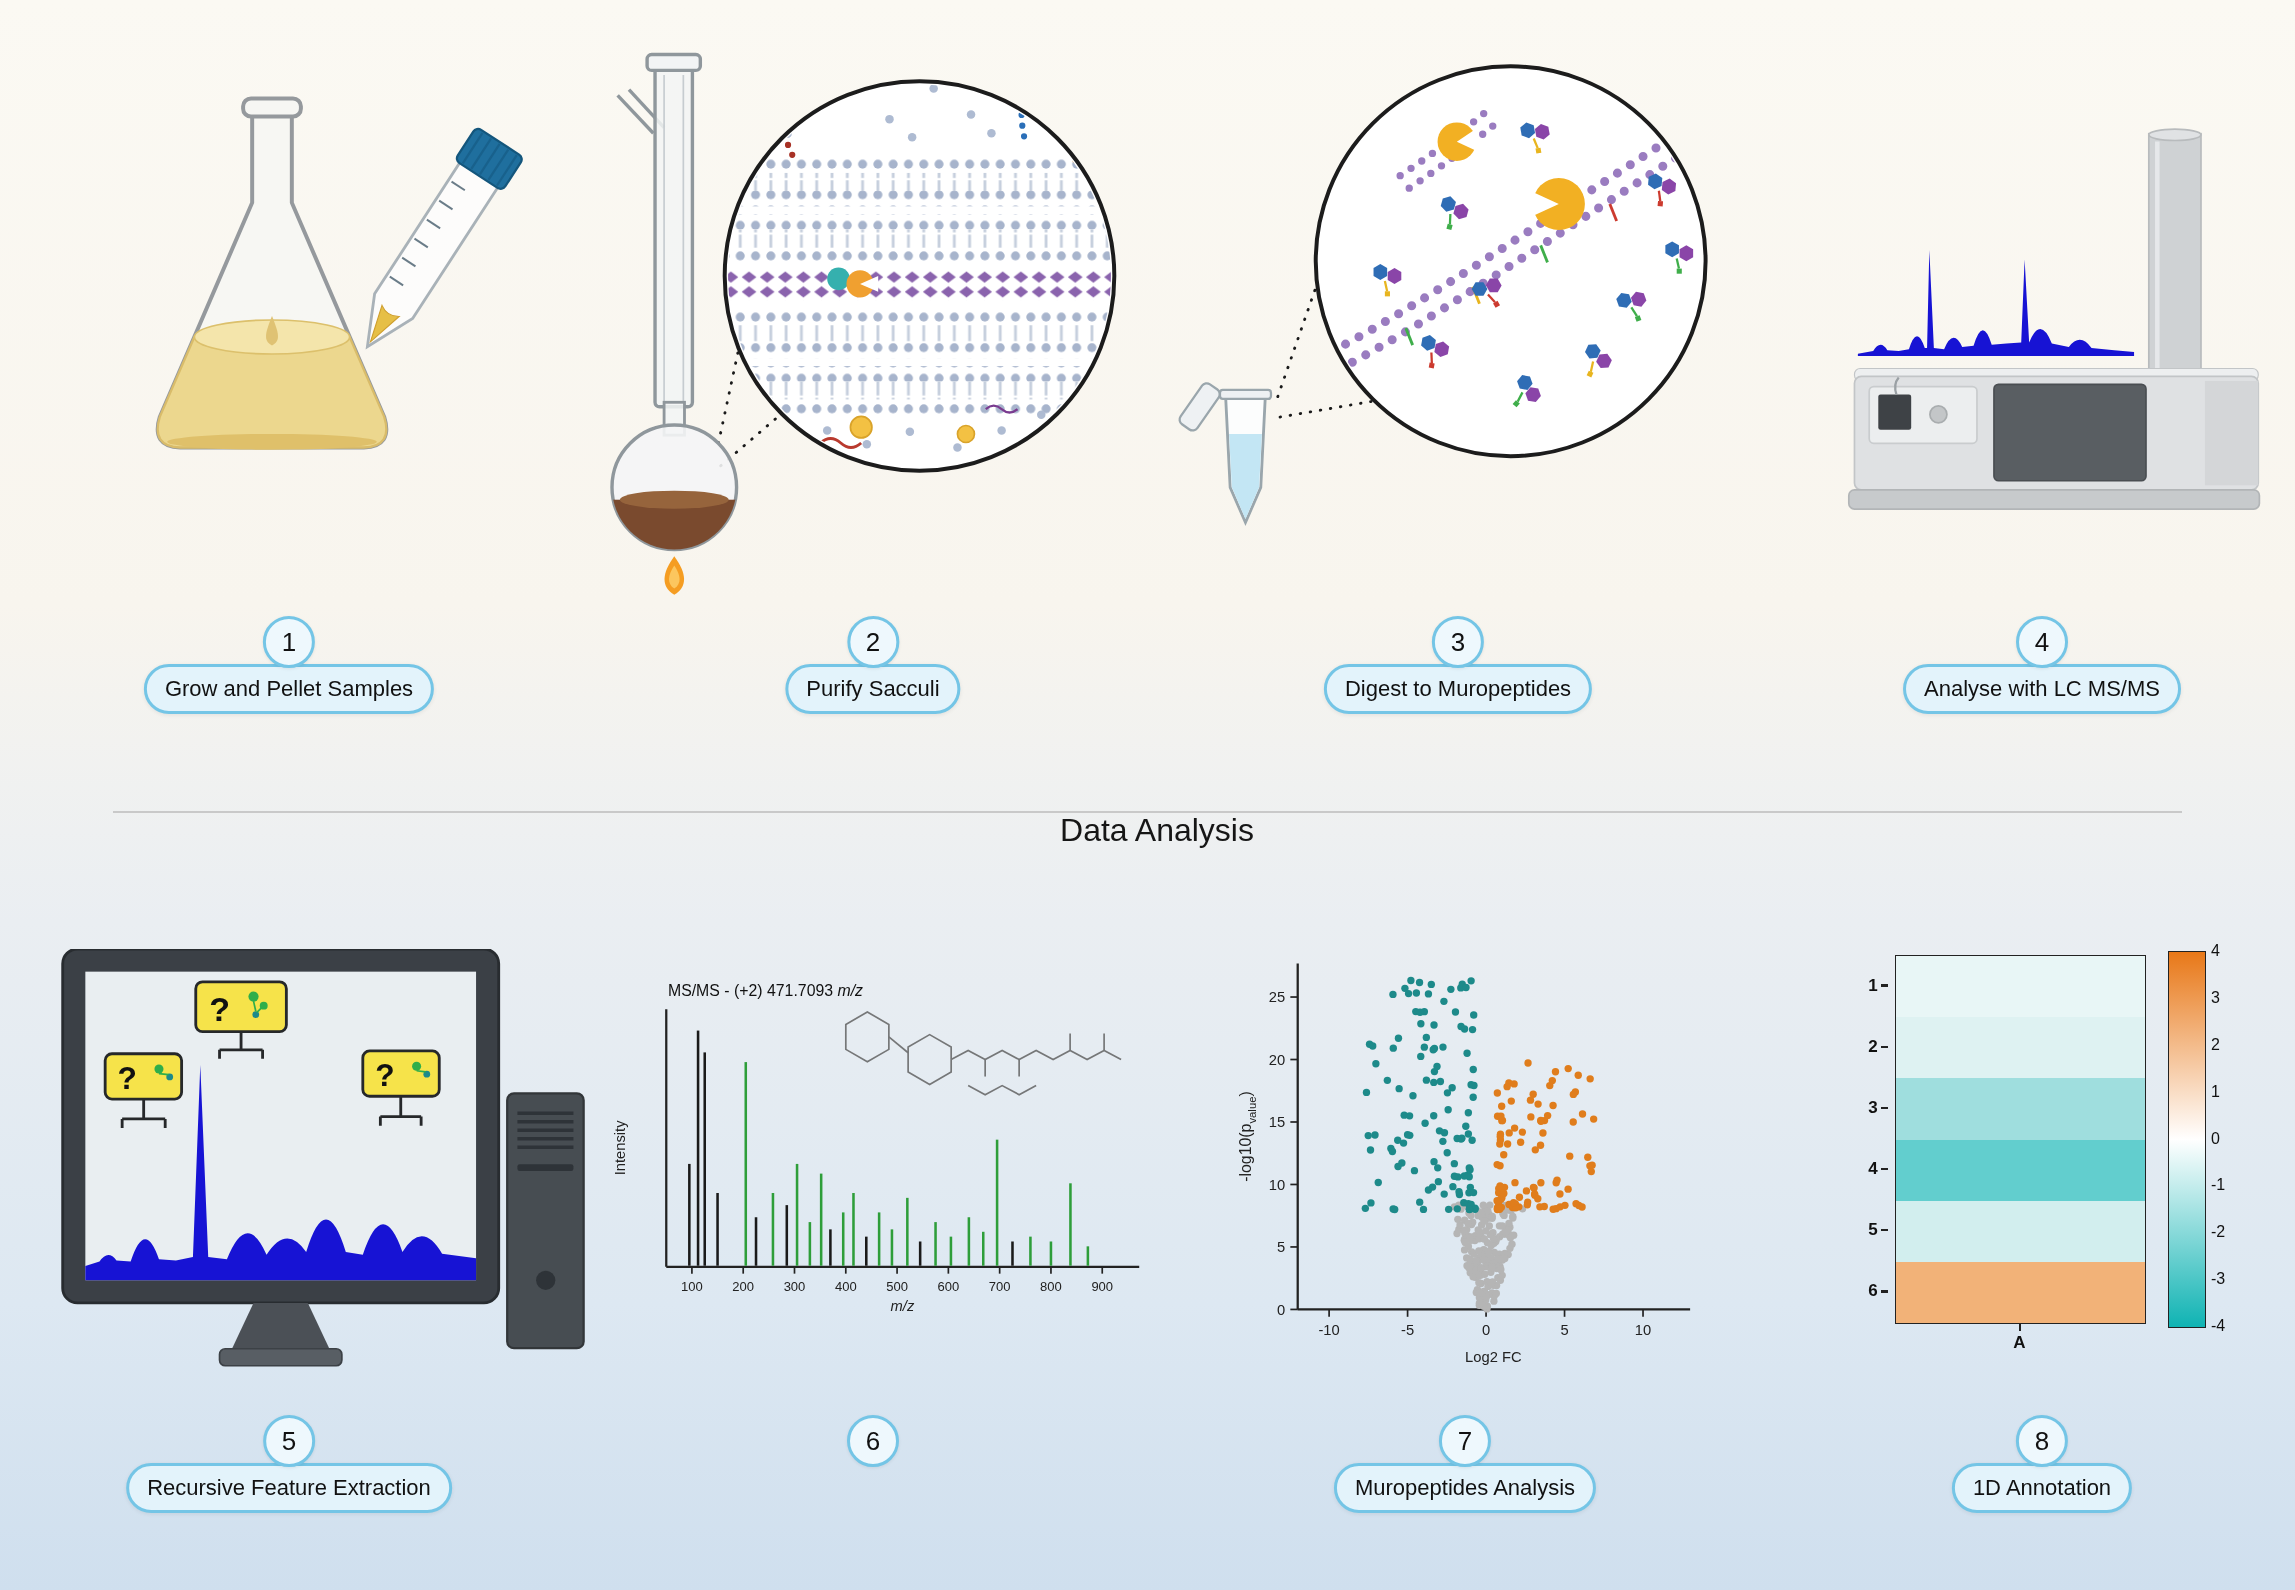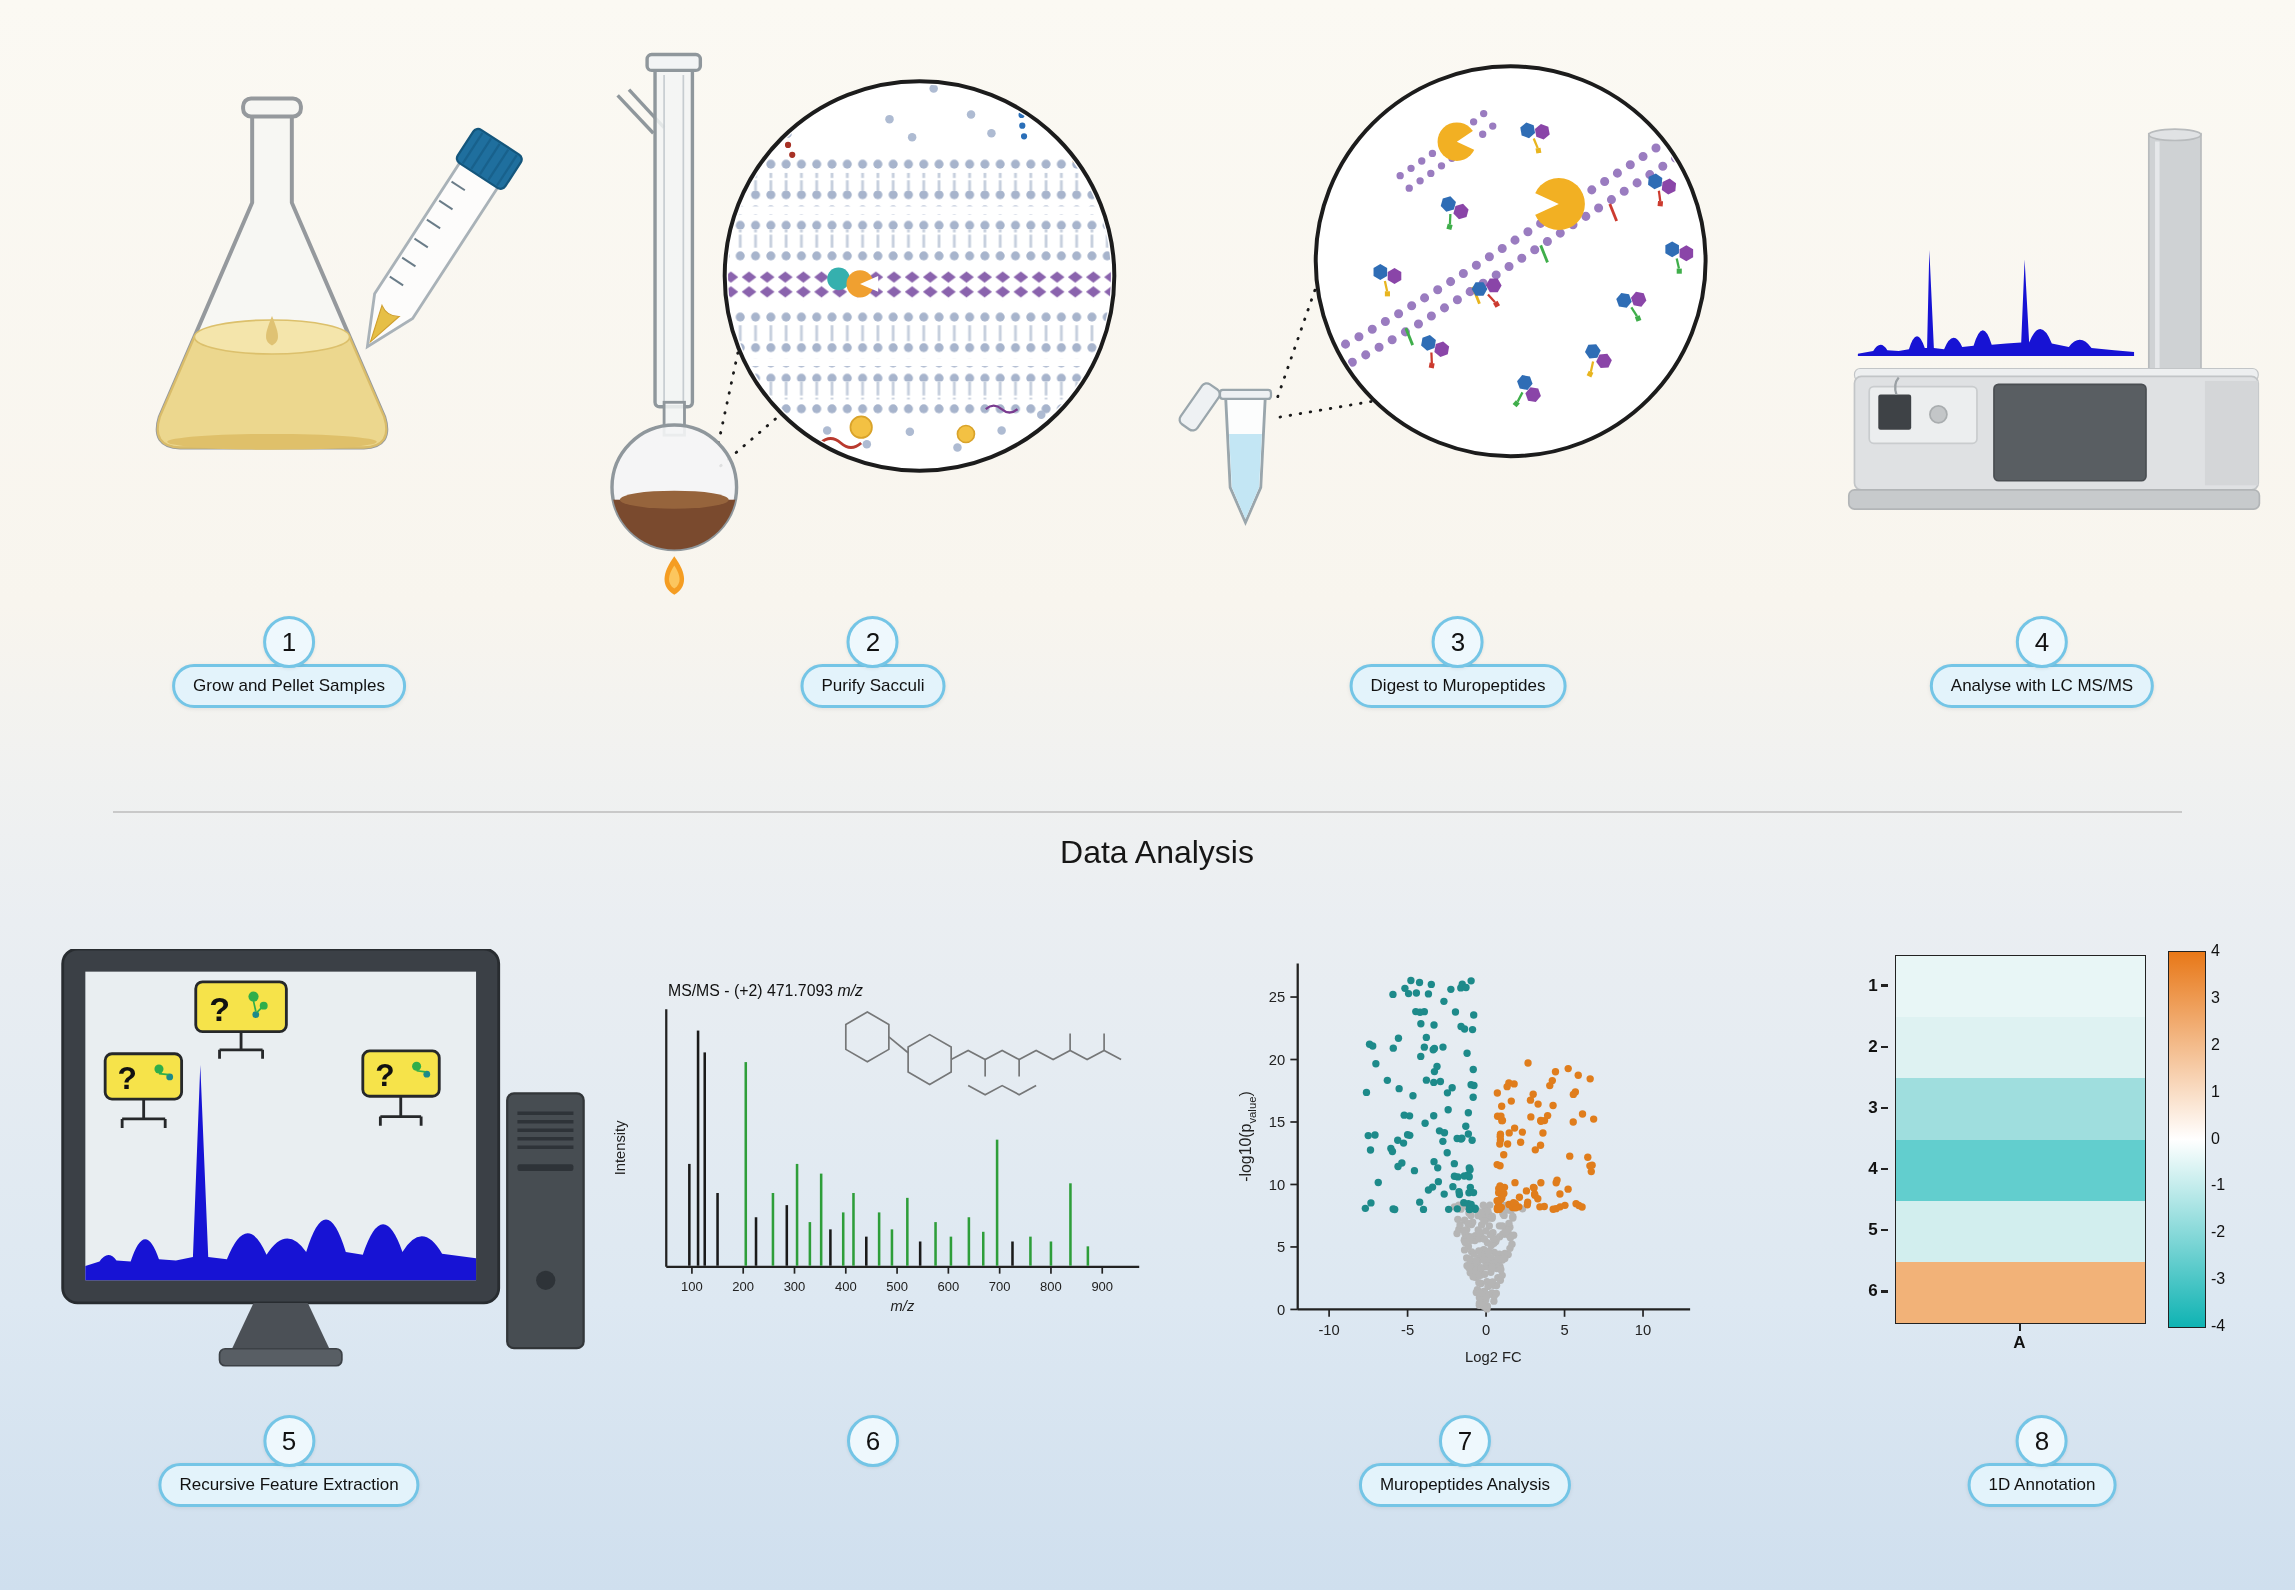--- a/index.html
+++ b/index.html
@@ -6,25 +6,25 @@
   body{width:2295px;height:1590px;overflow:hidden;font-family:"Liberation Sans","DejaVu Sans",sans-serif;color:#111;}
   .canvas{position:relative;width:2295px;height:1590px;
     background:linear-gradient(180deg,#fbf9f3 0%,#f8f5ee 38%,#eaeef2 58%,#dde8f2 82%,#cfdfee 100%);}
   .illus{position:absolute;}
   
   .step{position:absolute;transform:translateX(-50%);display:flex;flex-direction:column;align-items:center;z-index:6;}
   .step-num{width:46px;height:46px;border-radius:50%;border:3.4px solid #74c5e6;background:#eef8fd;
     font-size:26px;display:flex;align-items:center;justify-content:center;margin-bottom:-4.5px;z-index:2;
     box-shadow:0 1.1px 3.4px rgba(0,0,0,.08);}
   .step-label{border:3.4px solid #74c5e6;background:#e3f3fb;border-radius:25px;padding:9px 18px;
-    font-size:17px;white-space:nowrap;box-shadow:0 1.1px 4.5px rgba(0,0,0,.08);}
+    font-size:22px;white-space:nowrap;box-shadow:0 1.1px 4.5px rgba(0,0,0,.08);}
   .s1{left:289px;top:616px}.s2{left:873px;top:616px}.s3{left:1458px;top:616px}.s4{left:2042px;top:616px}
   .s5{left:289px;top:1415px}.s6{left:873px;top:1415px}.s7{left:1465px;top:1415px}.s8{left:2042px;top:1415px}
   .section-title{position:absolute;left:1157px;transform:translate(-50%,-50%);font-size:32px;color:#161616;}
-  .title-top{top:785px}.title-bottom{top:852px}
+  .title-top{top:785px}.title-bottom{top:830px}
   .divider{position:absolute;left:113px;top:811px;width:2069px;height:1.7px;background:#c9c9c9;}
   
   .hm-wrap{position:absolute;left:1853px;top:935px;width:397px;height:448px;}
   .hm-labels{position:absolute;left:0;top:20px;height:367px;width:35px;display:flex;flex-direction:column;}
   .hm-label{flex:1;display:flex;align-items:center;justify-content:flex-end;font-weight:bold;font-size:17px;}
   .hm-label::after{content:"";display:inline-block;width:6.8px;height:2.3px;background:#222;margin-left:3.4px;}
   .hm-box{position:absolute;left:42px;top:20px;width:249px;height:367px;border:1.7px solid #222;}
   #hm-rows{display:flex;flex-direction:column;height:100%;}
   .hm-row{flex:1;}
   .hm-coltick{position:absolute;left:166px;top:389px;width:2.3px;height:6.8px;background:#222;}

